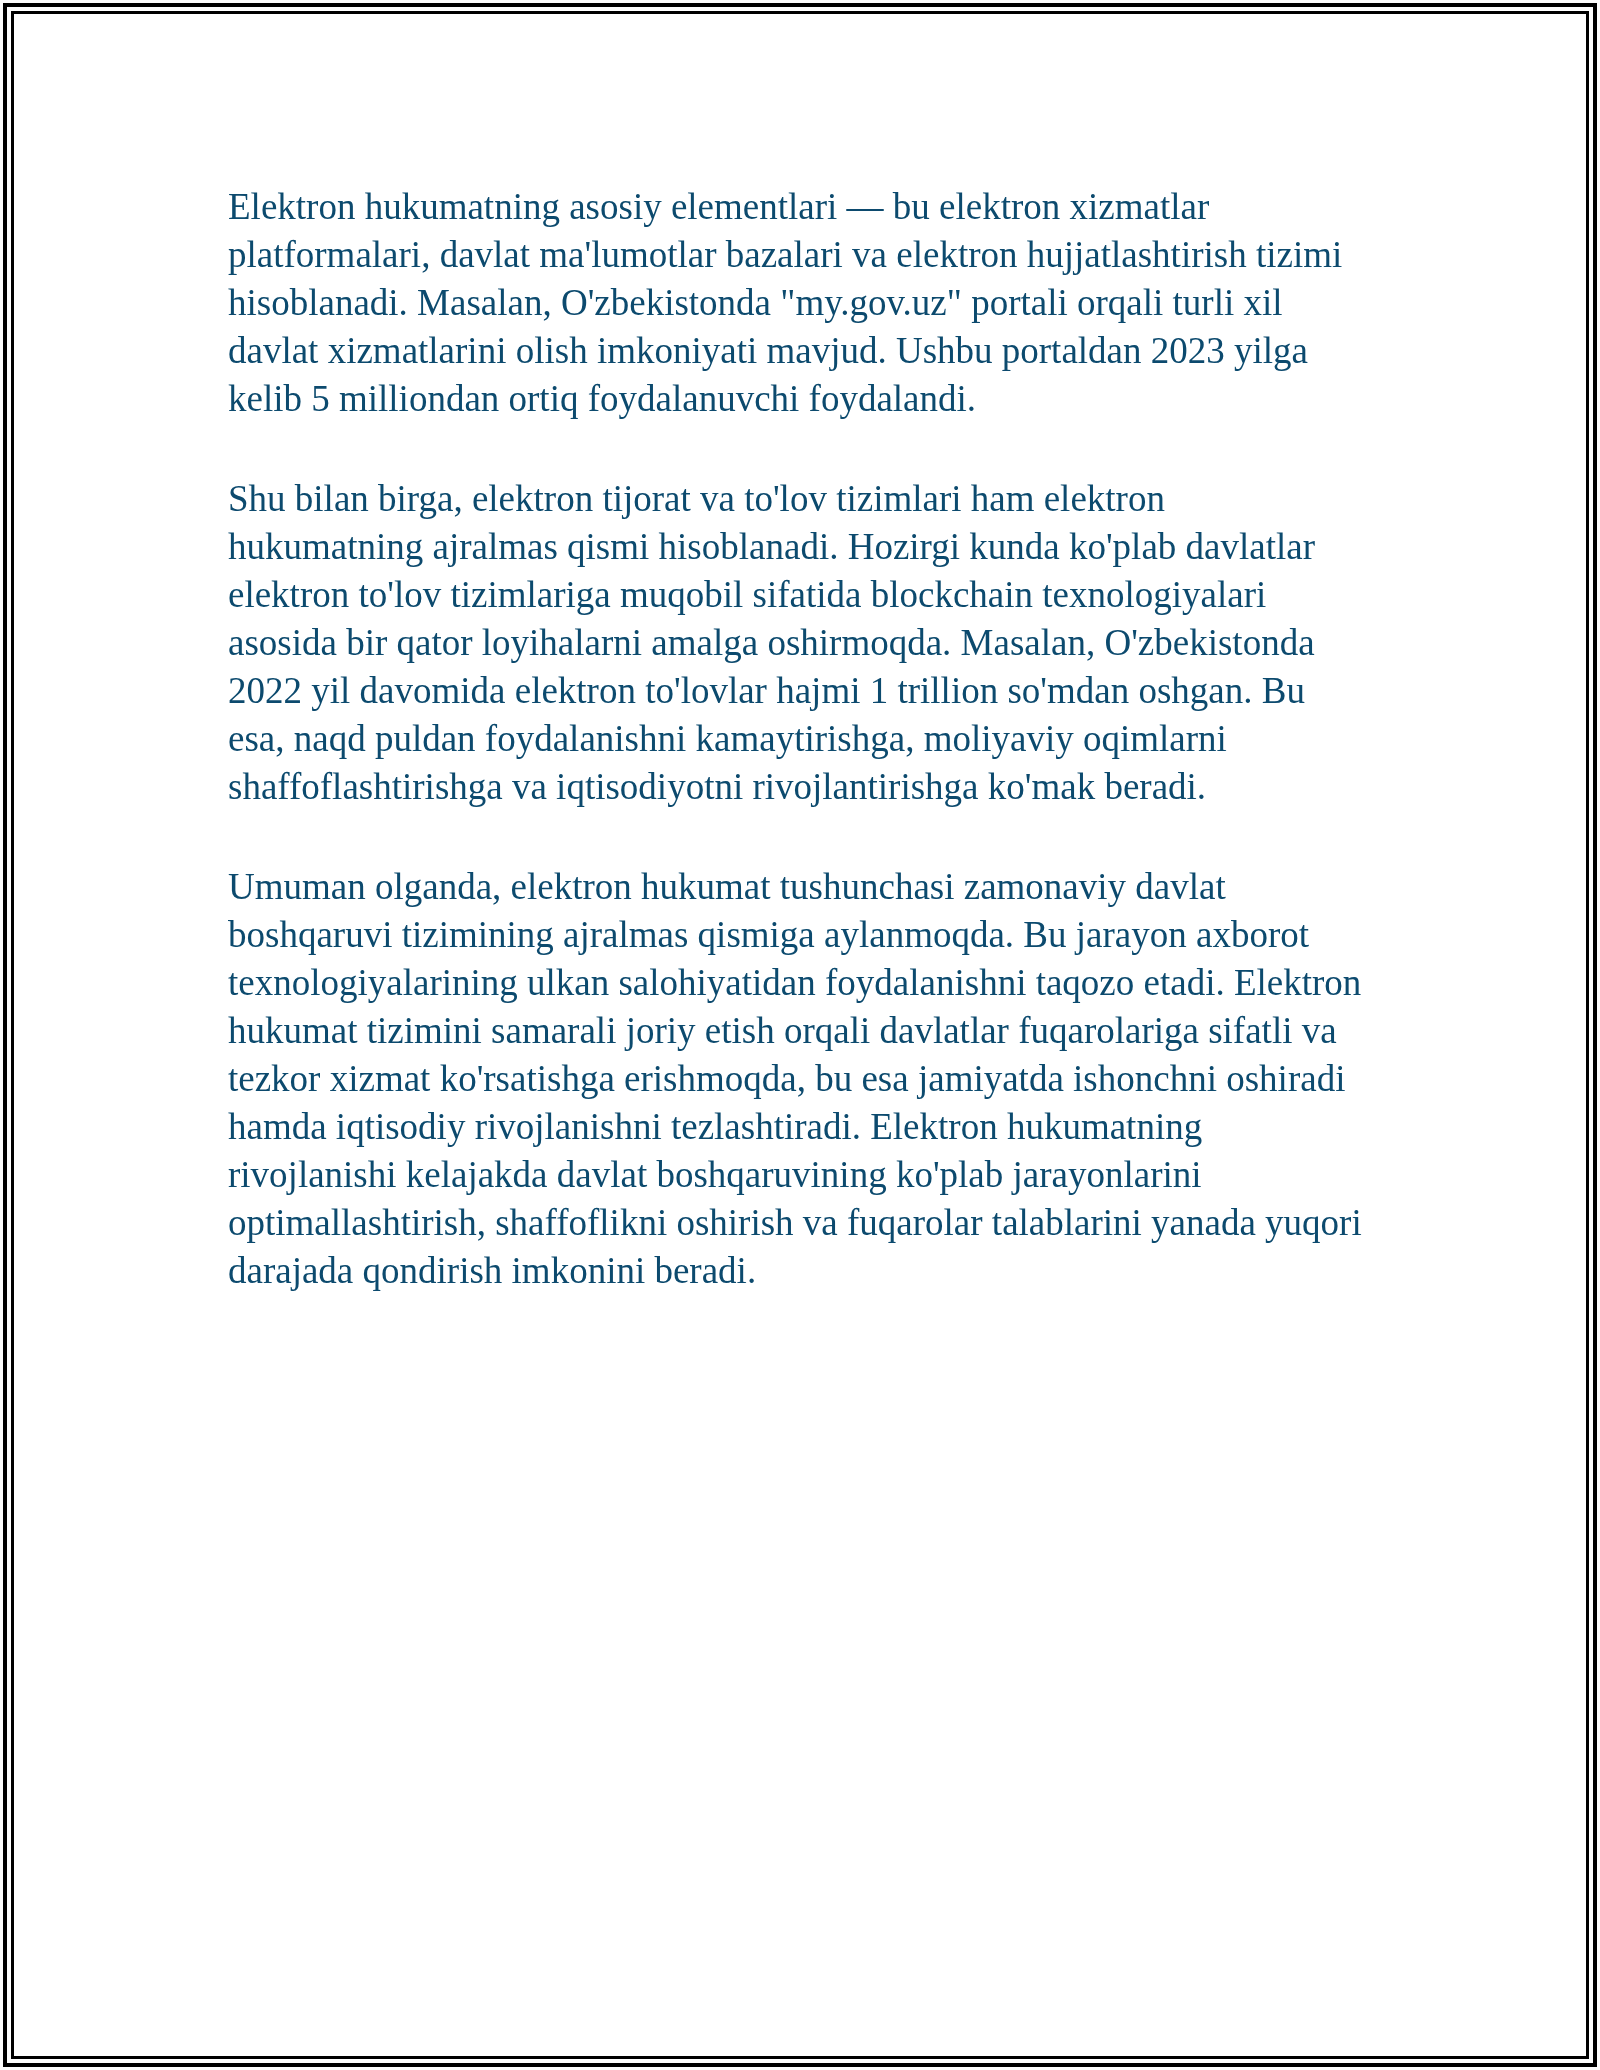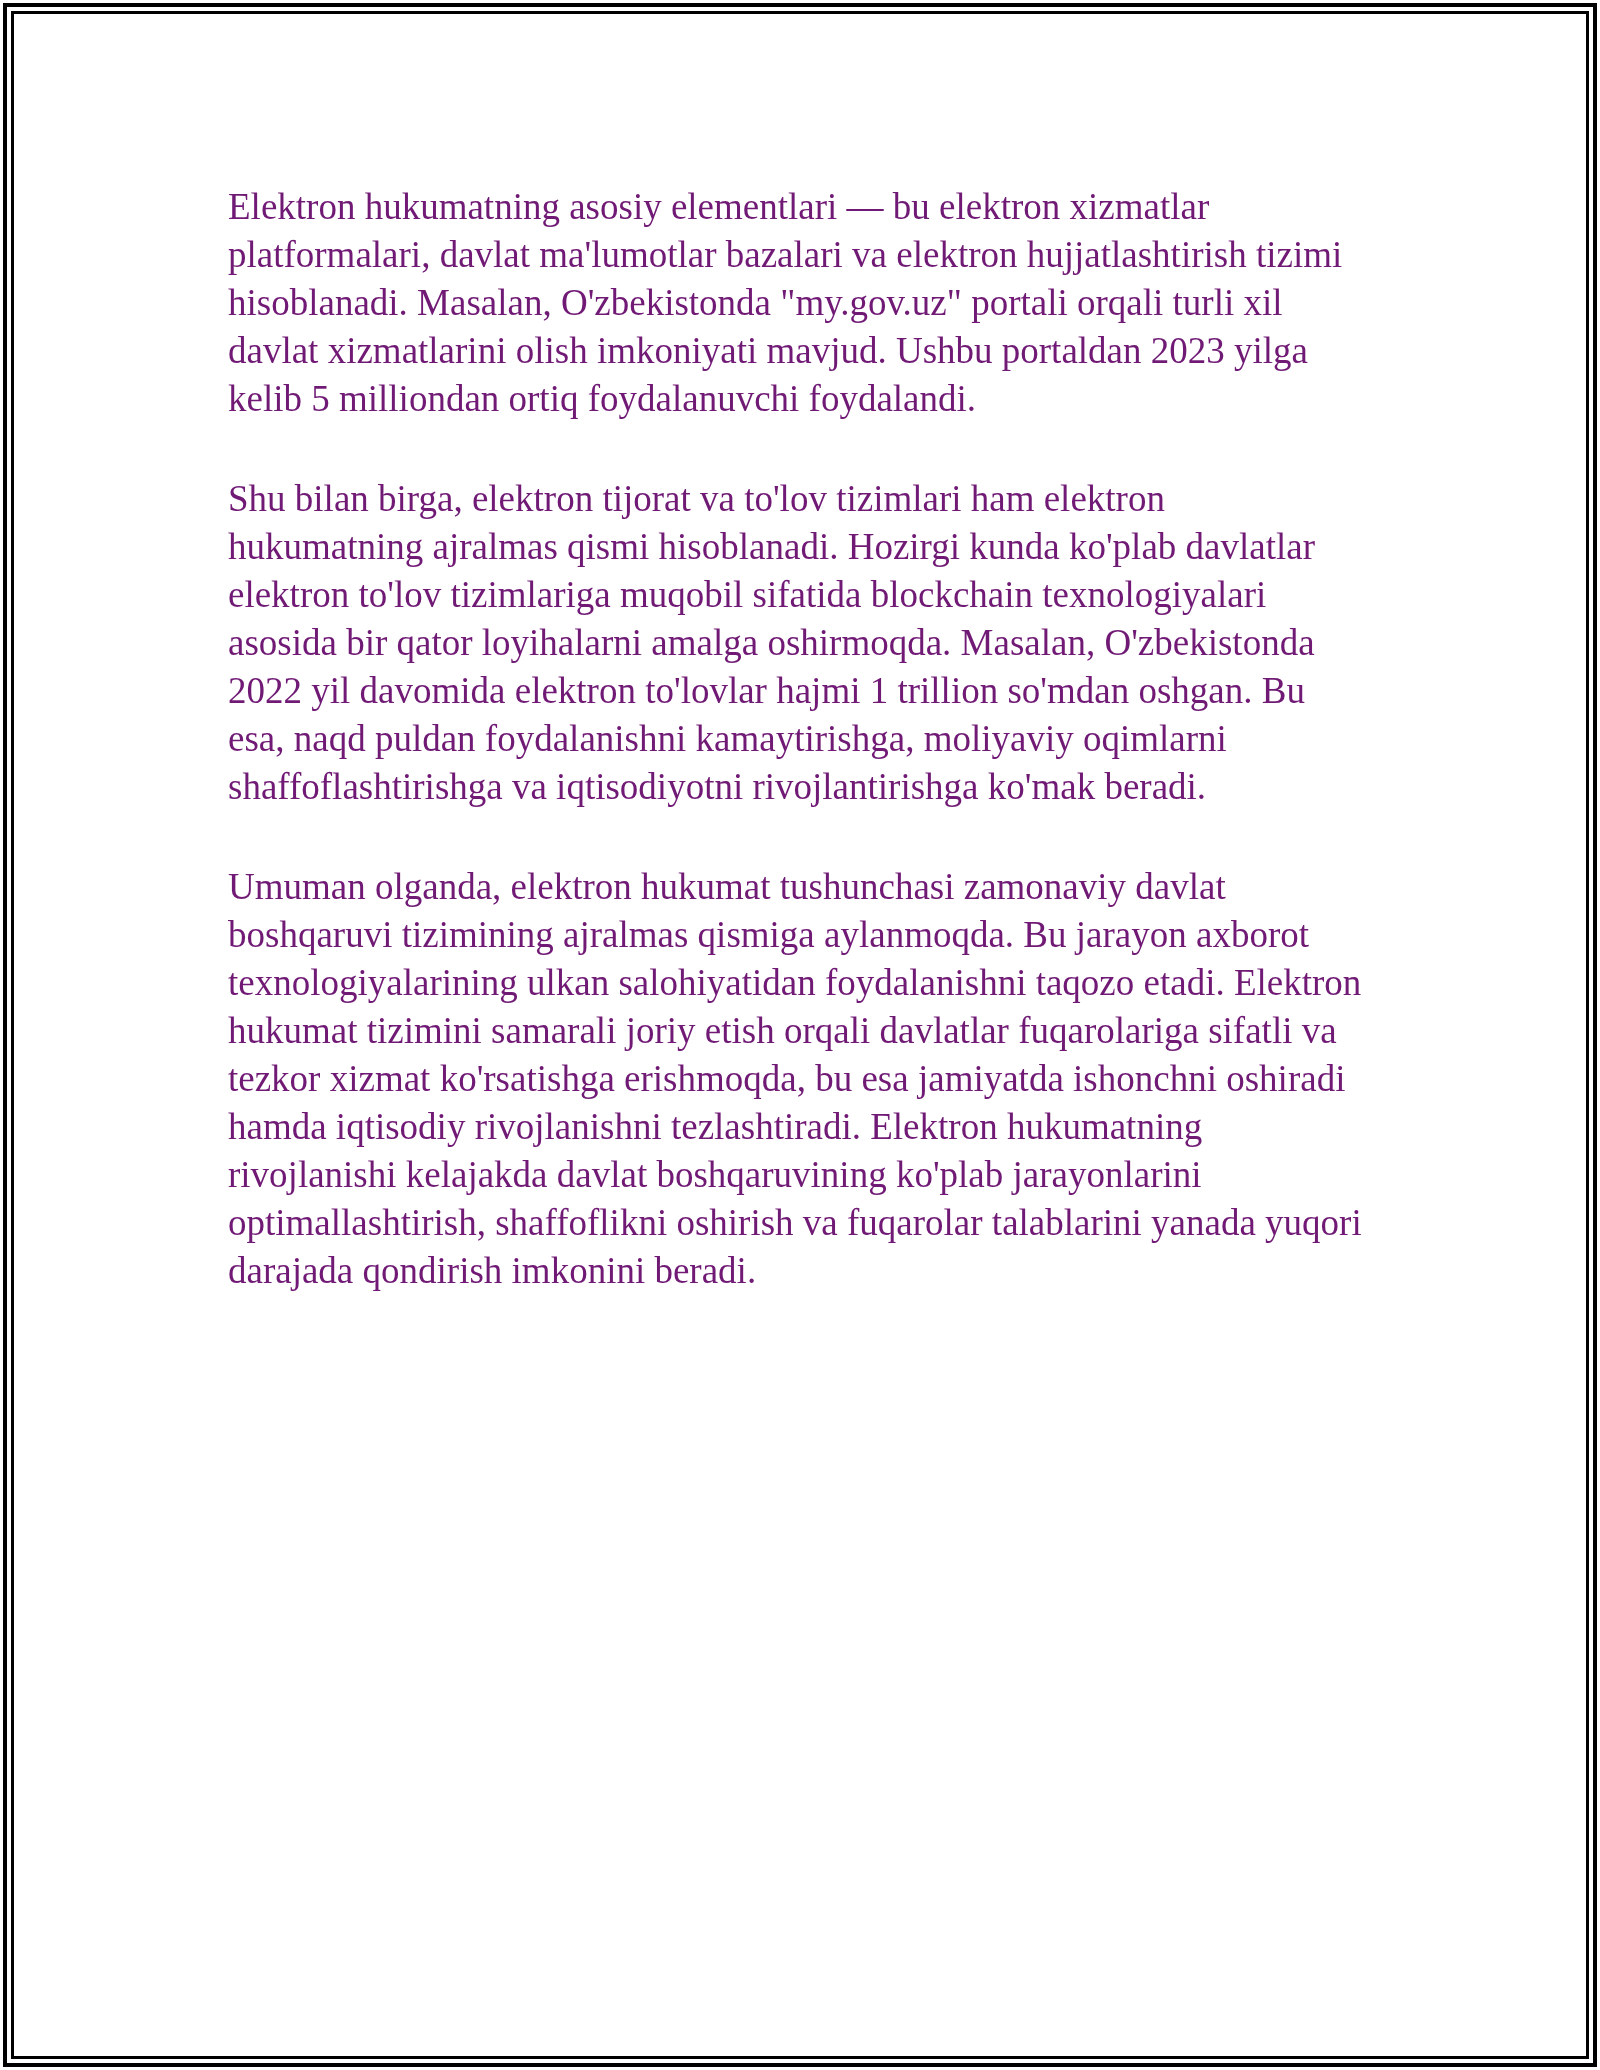--- a/index.html
+++ b/index.html
@@ -27,21 +27,21 @@
     position: absolute;
     top: 11px; left: 11px; right: 11px; bottom: 11px;
     border: 3px solid #000000;
     pointer-events: none;
   }
   .content {
     position: absolute;
     top: 183px;
     left: 228px;
     width: 1140px;
-    color: #701a75;
+    color: #0c4a6e;
     font-size: 37px;
     line-height: 48px;
     text-align: left;
   }
   .para {
     margin: 0 0 52px 0;
     padding: 0;
   }
   .para:last-child {
     margin-bottom: 8px;

